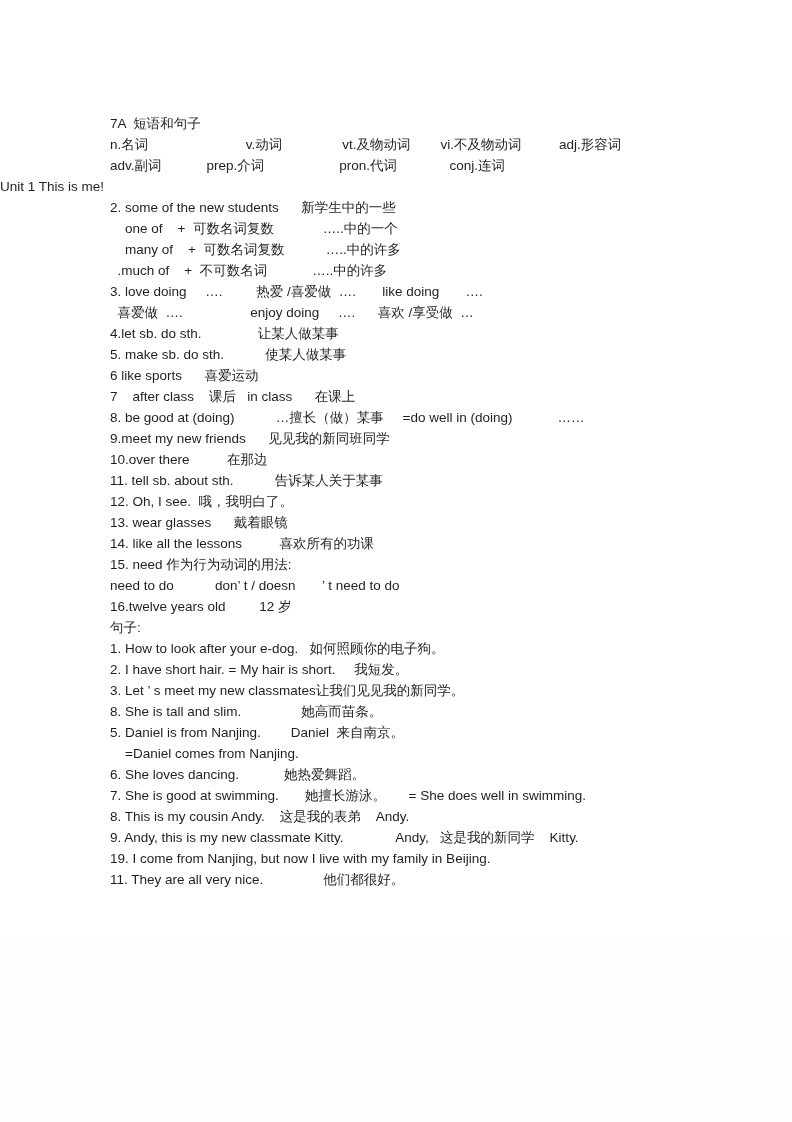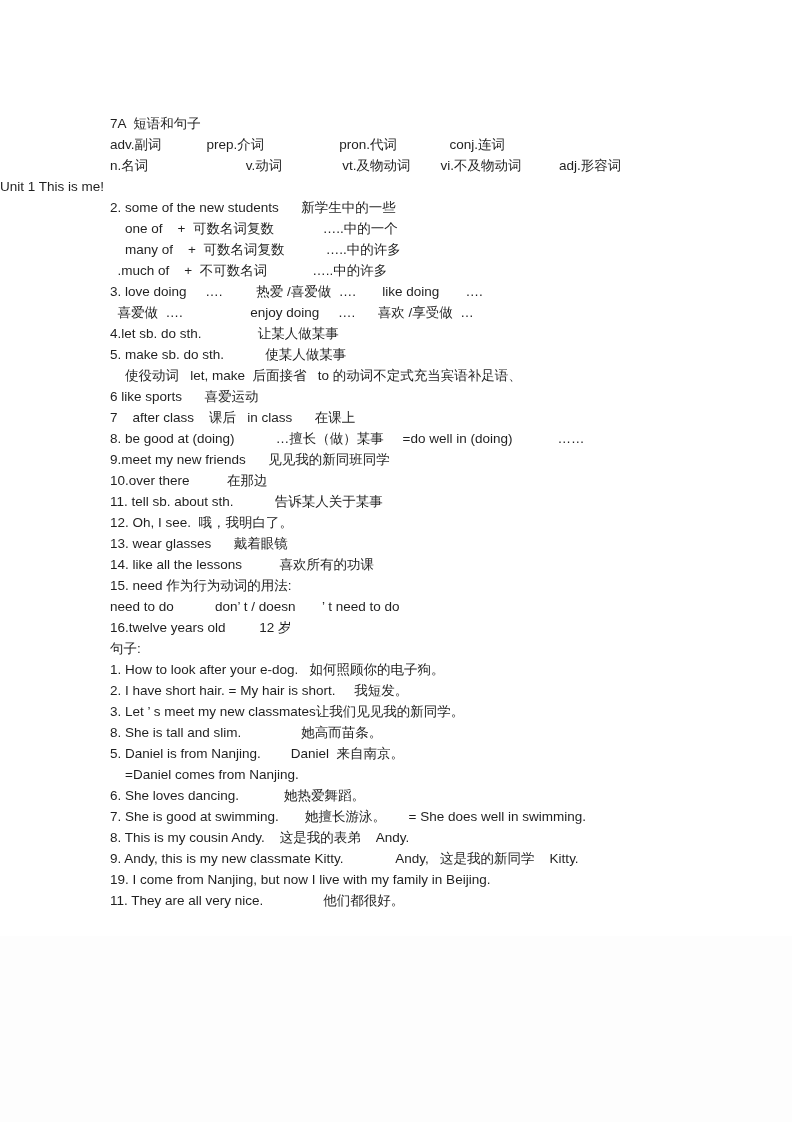--- a/index.html
+++ b/index.html
@@ -43,33 +43,32 @@
     color: #8f8f8f;
     letter-spacing: 0.5px;
   }
 </style>
 </head>
 <body>
 
 <div class="page">
   <div class="content">
     <div class="line">7A  短语和句子</div>
+    <div class="line">n.名词                          v.动词                vt.及物动词        vi.不及物动词          adj.形容词</div>
     <div class="line">adv.副词            prep.介词                    pron.代词              conj.连词</div>
-    <div class="line">n.名词                          v.动词                vt.及物动词        vi.不及物动词          adj.形容词</div>
     <div class="line center">Unit 1 This is me!</div>
 
     <div class="line">2. some of the new students      新学生中的一些</div>
     <div class="line">    one of    +  可数名词复数             …..中的一个</div>
     <div class="line">    many of    +  可数名词复数           …..中的许多</div>
     <div class="line">  .much of    +  不可数名词            …..中的许多</div>
     <div class="line">3. love doing     ….         热爱 /喜爱做  ….       like doing       …. </div>
     <div class="line">  喜爱做  ….                  enjoy doing     ….      喜欢 /享受做  …</div>
     <div class="line">4.let sb. do sth.               让某人做某事</div>
     <div class="line">5. make sb. do sth.           使某人做某事</div>
-    <div class="line">    使役动词   let, make  后面接省   to 的动词不定式充当宾语补足语、</div>
     <div class="line">6 like sports      喜爱运动</div>
     <div class="line">7    after class    课后   in class      在课上</div>
     <div class="line">8. be good at (doing)           …擅长（做）某事     =do well in (doing)            ……</div>
     <div class="line">9.meet my new friends      见见我的新同班同学</div>
     <div class="line">10.over there          在那边</div>
     <div class="line">11. tell sb. about sth.           告诉某人关于某事</div>
     <div class="line">12. Oh, I see.  哦，我明白了。</div>
     <div class="line">13. wear glasses      戴着眼镜</div>
     <div class="line">14. like all the lessons          喜欢所有的功课</div>
     <div class="line">15. need 作为行为动词的用法:</div>

